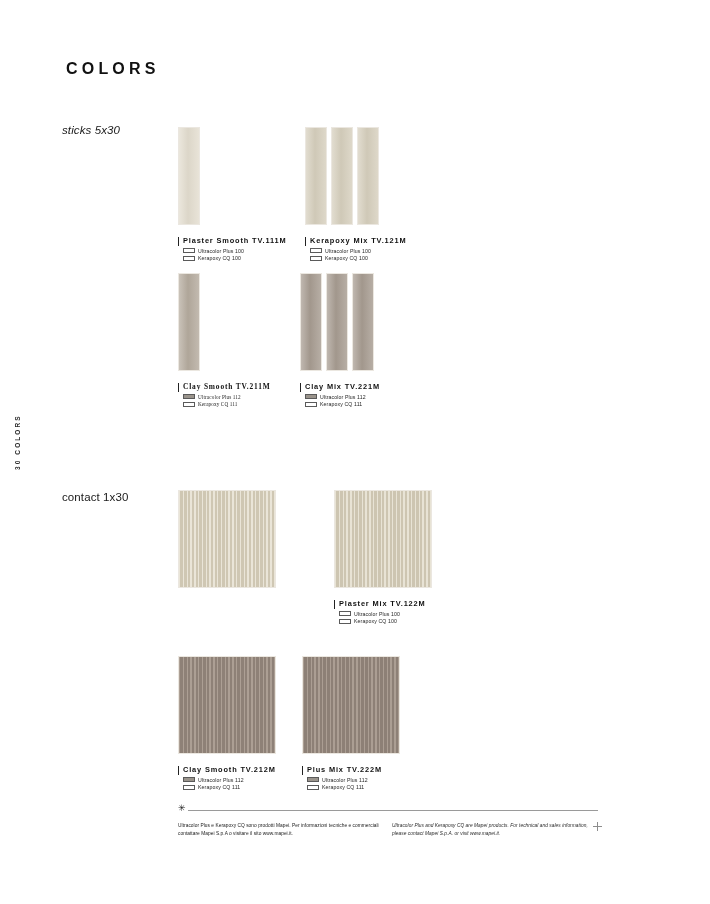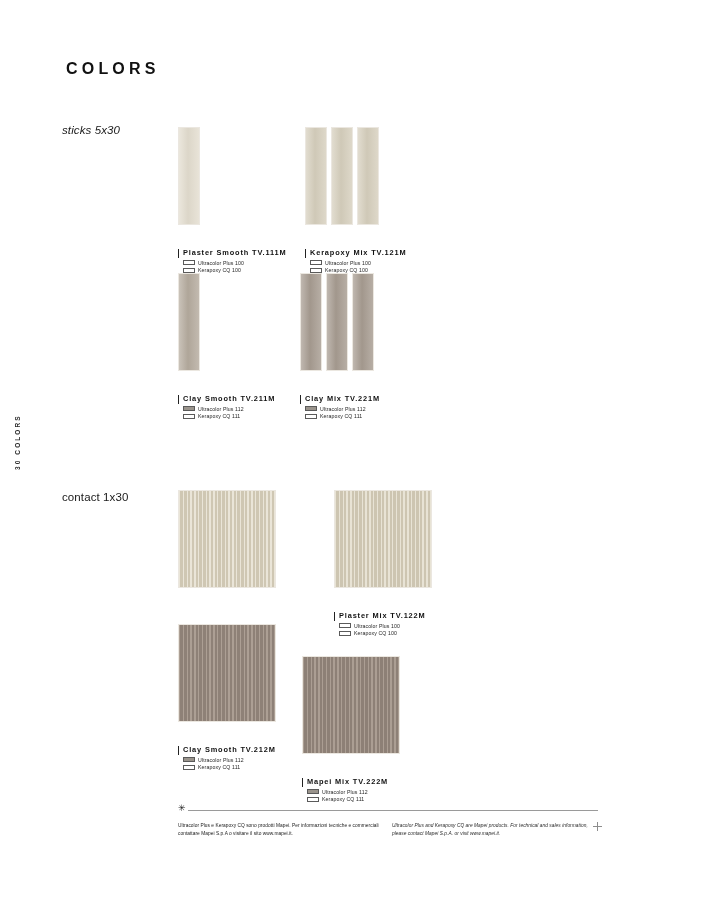--- a/index.html
+++ b/index.html
@@ -68,21 +68,21 @@
 
   .tile{
     box-sizing:border-box;
     border:1px solid #ebe7e0;
   }
 
   
   .label-block{
     position:relative;
     padding-left:5px;
-    margin-top:23px;
+    margin-top:11px;
   }
   .label-block:before{
     content:"";
     position:absolute;
     left:0; top:1px;
     width:1px; height:9px;
     background:#222;
   }
   .prod-name{
     font-size:7.4px;
@@ -214,21 +214,21 @@
             <span class="grout-chip" style="background: rgb(255, 255, 255);"></span>
             <span class="grout-text">Ultracolor Plus 100</span>
           </div>
           <div class="grout-row">
             <span class="grout-chip" style="background: rgb(255, 255, 255);"></span>
             <span class="grout-text">Kerapoxy CQ 100</span>
           </div>
         </div>
       </div>
     </div>
-    <div class="cell" style="left: 178px; top: 273px;">
+    <div class="cell" style="left: 178px; top: 273px; font-family: Liberation Serif, serif;">
       <div class="swatch-area">
         <div class="tile" style="width: 22px; height: 98px; background: linear-gradient(90deg, rgba(255, 255, 255, 0.28), rgba(0, 0, 0, 0.03) 45%, rgba(255, 255, 255, 0.18)), rgb(181, 171, 158);"></div>
       </div>
       <div class="label-block">
         <div class="prod-name">Clay Smooth TV.211M</div>
         <div class="grout-list">
           <div class="grout-row">
             <span class="grout-chip" style="background: rgb(154, 148, 140);"></span>
             <span class="grout-text">Ultracolor Plus 112</span>
           </div>
@@ -275,21 +275,21 @@
             <span class="grout-chip" style="background: rgb(255, 255, 255);"></span>
             <span class="grout-text">Ultracolor Plus 100</span>
           </div>
           <div class="grout-row">
             <span class="grout-chip" style="background: rgb(255, 255, 255);"></span>
             <span class="grout-text">Kerapoxy CQ 100</span>
           </div>
         </div>
       </div>
     </div>
-    <div class="cell" style="left: 178px; top: 624px;">
+    <div class="cell" style="left: 178px; top: 656px;">
       <div class="swatch-area">
         <div class="tile" style="width: 98px; height: 98px; background: repeating-linear-gradient(90deg, rgb(172, 159, 148) 0px, rgb(172, 159, 148) 1.4px, rgb(142, 129, 119) 1.5px, rgb(142, 129, 119) 3.8px);"></div>
       </div>
       <div class="label-block">
         <div class="prod-name">Clay Smooth TV.212M</div>
         <div class="grout-list">
           <div class="grout-row">
             <span class="grout-chip" style="background: rgb(154, 148, 140);"></span>
             <span class="grout-text">Ultracolor Plus 112</span>
           </div>
@@ -298,21 +298,21 @@
             <span class="grout-text">Kerapoxy CQ 111</span>
           </div>
         </div>
       </div>
     </div>
     <div class="cell" style="left: 302px; top: 656px;">
       <div class="swatch-area">
         <div class="tile" style="width: 98px; height: 98px; background: repeating-linear-gradient(90deg, rgb(171, 158, 147) 0px, rgb(171, 158, 147) 1.4px, rgb(141, 128, 118) 1.5px, rgb(141, 128, 118) 3.8px);"></div>
       </div>
       <div class="label-block">
-        <div class="prod-name">Mapei Mix TV.222M</div>
+        <div class="prod-name">Plus Mix TV.222M</div>
         <div class="grout-list">
           <div class="grout-row">
             <span class="grout-chip" style="background: rgb(154, 148, 140);"></span>
             <span class="grout-text">Ultracolor Plus 112</span>
           </div>
           <div class="grout-row">
             <span class="grout-chip" style="background: rgb(255, 255, 255);"></span>
             <span class="grout-text">Kerapoxy CQ 111</span>
           </div>
         </div>

